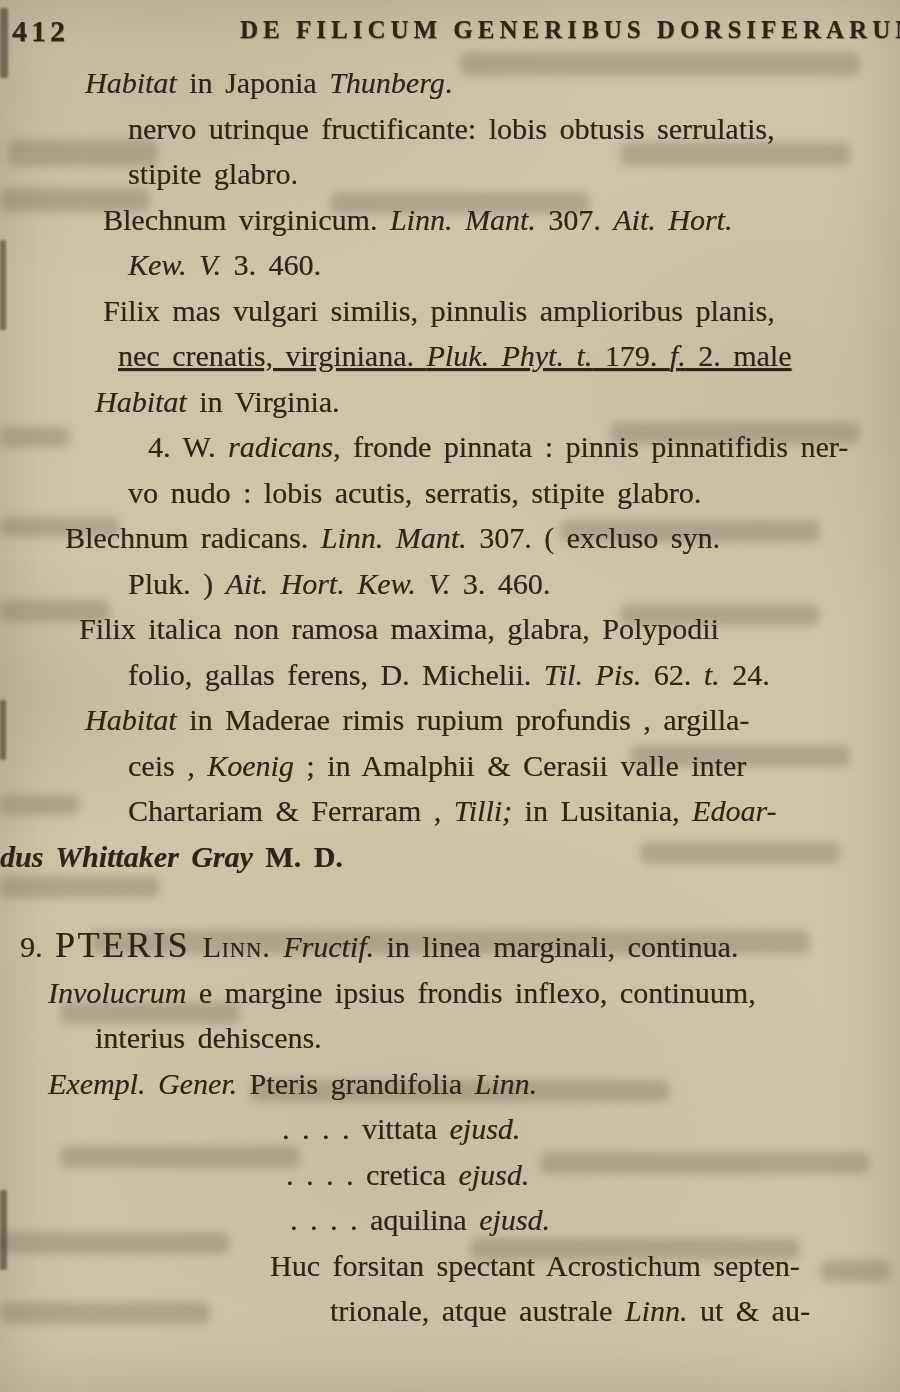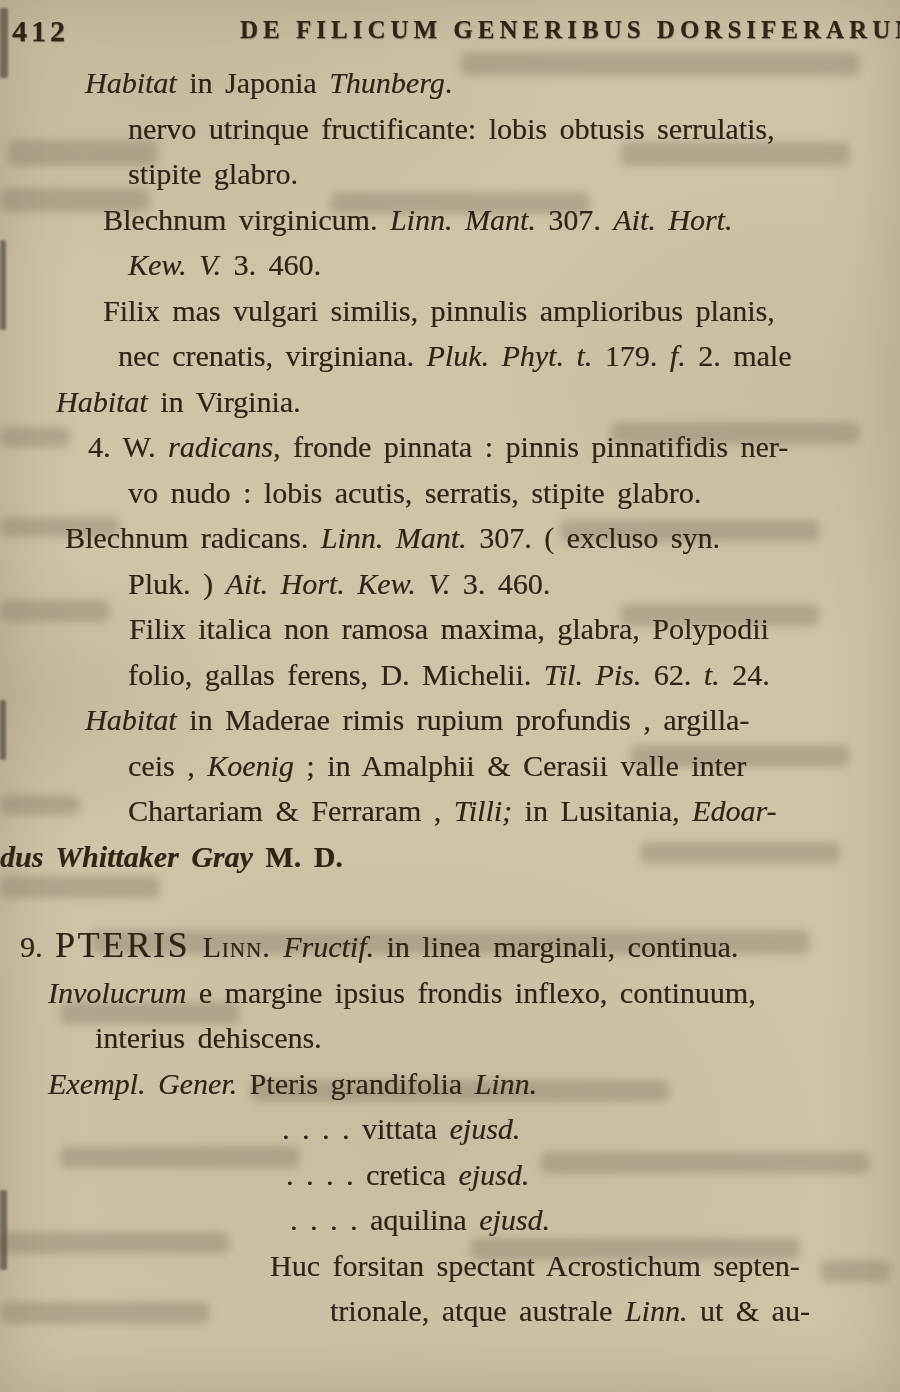--- a/index.html
+++ b/index.html
@@ -85,27 +85,27 @@
     <span id="titlebar">DE FILICUM GENERIBUS DORSIFERARUM</span>
   </div>
 
   <div id="text-body">
       <div class="line" style="padding-left: 85px;"><span class="s-i">Habitat</span><span> in Japonia </span><span class="s-i">Thunberg</span><span>.</span></div>
       <div class="line" style="padding-left: 128px;"><span>nervo utrinque fructificante: lobis obtusis serrulatis,</span></div>
       <div class="line" style="padding-left: 128px;"><span>stipite glabro.</span></div>
       <div class="line" style="padding-left: 103px;"><span>Blechnum virginicum. </span><span class="s-i">Linn. Mant.</span><span> 307. </span><span class="s-i">Ait. Hort.</span></div>
       <div class="line" style="padding-left: 128px;"><span class="s-i">Kew. V.</span><span> 3. 460.</span></div>
       <div class="line" style="padding-left: 103px;"><span>Filix mas vulgari similis, pinnulis amplioribus planis,</span></div>
-      <div class="line" style="padding-left: 118px;"><span>nec crenatis, virginiana. </span><span class="s-i">Pluk. Phyt. t.</span><span> 179. </span><span class="s-i">f.</span><span> 2. male</span></div>
-      <div class="line" style="padding-left: 56px;"><span class="s-i">Habitat</span><span> in Virginia.</span></div>
-      <div class="line" style="padding-left: 88px;"><span>4. W. </span><span class="s-i">radicans</span><span>, fronde pinnata : pinnis pinnatifidis ner-</span></div>
+      <div class="line" style="padding-left: 118px; text-decoration: underline;"><span>nec crenatis, virginiana. </span><span class="s-i">Pluk. Phyt. t.</span><span> 179. </span><span class="s-i">f.</span><span> 2. male</span></div>
+      <div class="line" style="padding-left: 95px;"><span class="s-i">Habitat</span><span> in Virginia.</span></div>
+      <div class="line" style="padding-left: 116px; margin-left: 32px;"><span>4. W. </span><span class="s-i">radicans</span><span>, fronde pinnata : pinnis pinnatifidis ner-</span></div>
       <div class="line" style="padding-left: 128px;"><span>vo nudo : lobis acutis, serratis, stipite glabro.</span></div>
       <div class="line" style="padding-left: 65px;"><span>Blechnum radicans. </span><span class="s-i">Linn. Mant.</span><span> 307. ( excluso syn.</span></div>
       <div class="line" style="padding-left: 128px;"><span>Pluk. ) </span><span class="s-i">Ait. Hort. Kew. V.</span><span> 3. 460.</span></div>
-      <div class="line" style="padding-left: 115px; margin-left: 14px;"><span>Filix italica non ramosa maxima, glabra, Polypodii</span></div>
+      <div class="line" style="padding-left: 79px;"><span>Filix italica non ramosa maxima, glabra, Polypodii</span></div>
       <div class="line" style="padding-left: 128px;"><span>folio, gallas ferens, D. Michelii. </span><span class="s-i">Til. Pis.</span><span> 62. </span><span class="s-i">t.</span><span> 24.</span></div>
       <div class="line" style="padding-left: 85px;"><span class="s-i">Habitat</span><span> in Maderae rimis rupium profundis , argilla-</span></div>
       <div class="line" style="padding-left: 128px;"><span>ceis , </span><span class="s-i">Koenig</span><span> ; in Amalphii &amp; Cerasii valle inter</span></div>
       <div class="line" style="padding-left: 128px;"><span>Chartariam &amp; Ferraram , </span><span class="s-i">Tilli;</span><span> in Lusitania, </span><span class="s-i">Edoar-</span></div>
       <div class="line" style=" font-weight: bold;"><span class="s-i">dus Whittaker Gray</span><span> M. D.</span></div>
       <div class="line" style="padding-left: 20px; margin-top: 44px;"><span>9. </span><span class="s-lg">PTERIS</span><span> </span><span class="s-sc">Linn.</span><span> </span><span class="s-i">Fructif.</span><span> in linea marginali, continua.</span></div>
       <div class="line" style="padding-left: 48px;"><span class="s-i">Involucrum</span><span> e margine ipsius frondis inflexo, continuum,</span></div>
       <div class="line" style="padding-left: 95px;"><span>interius dehiscens.</span></div>
       <div class="line" style="padding-left: 48px;"><span class="s-i">Exempl. Gener.</span><span> Pteris grandifolia </span><span class="s-i">Linn.</span></div>
       <div class="line" style="padding-left: 282px;"><span>. . . . vittata </span><span class="s-i">ejusd.</span></div>

